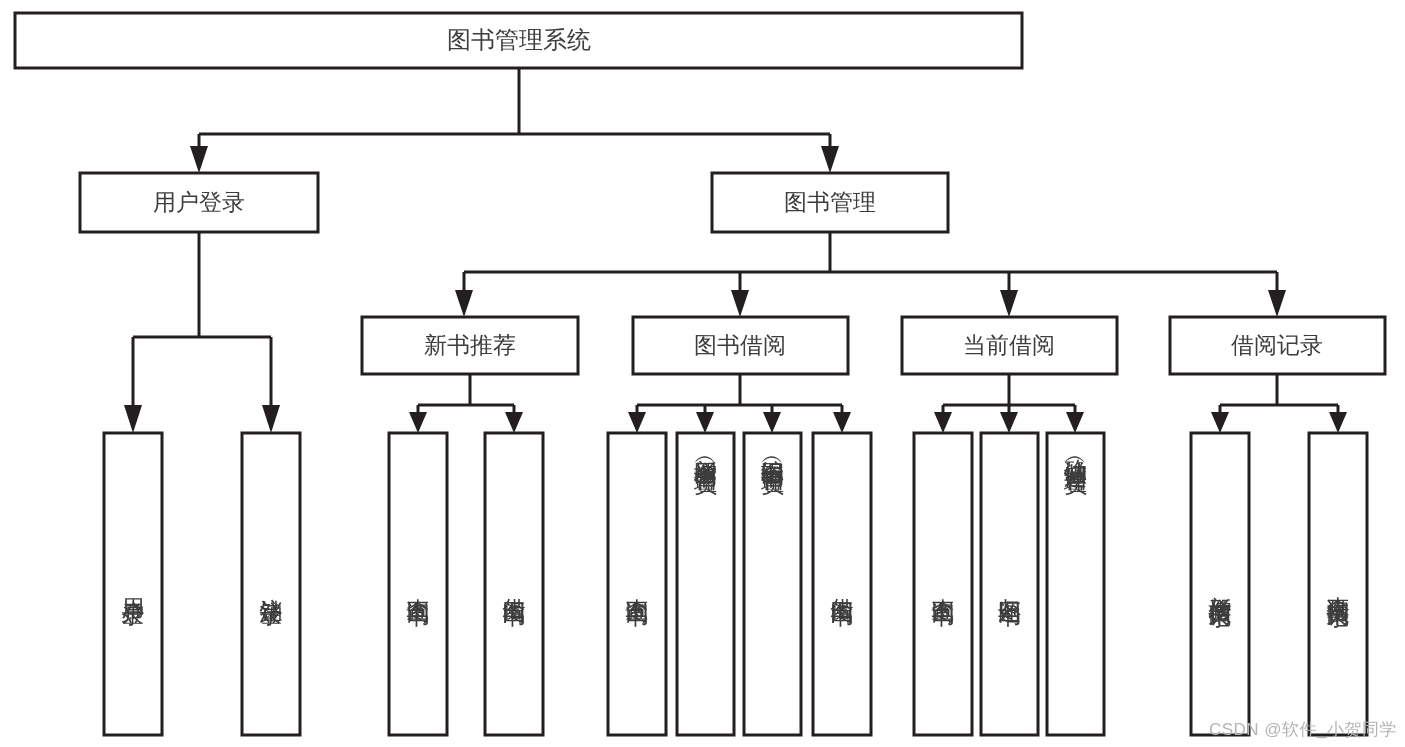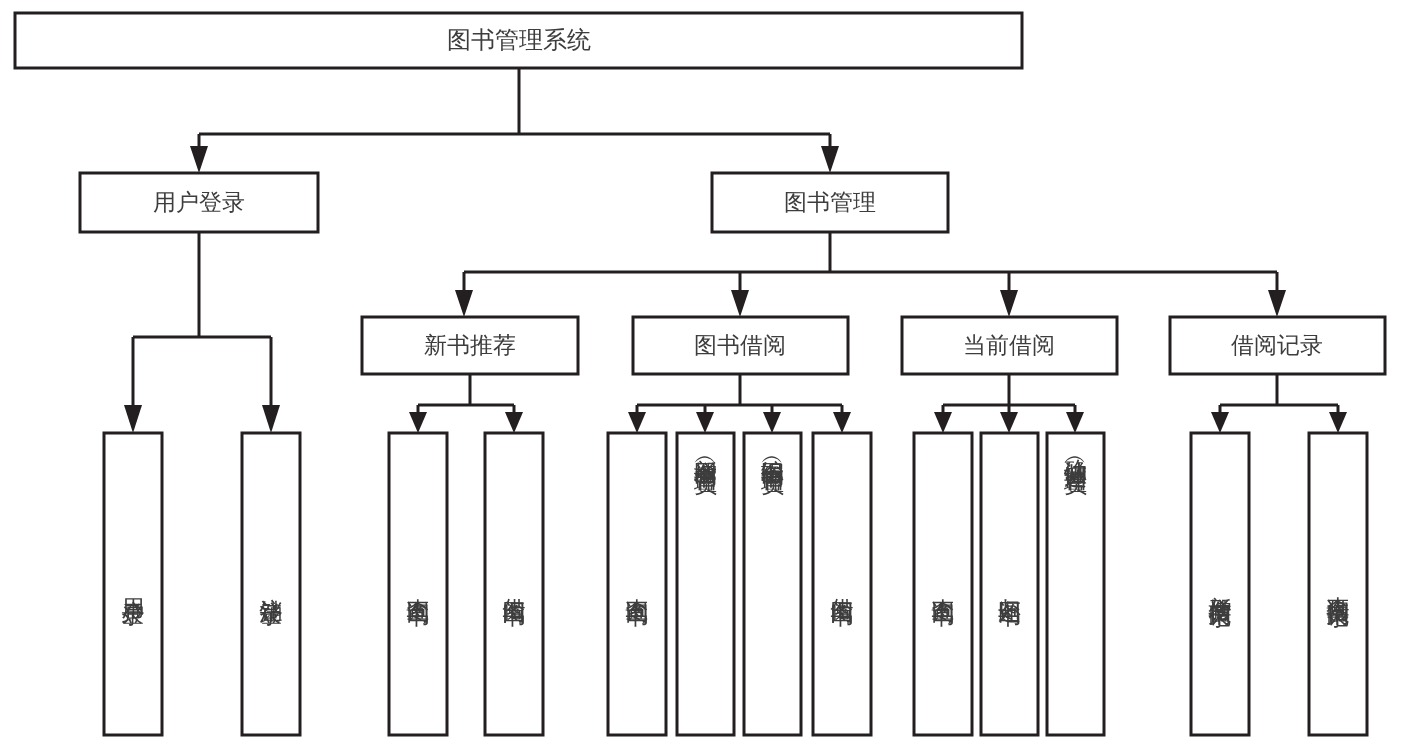--- a/index.html
+++ b/index.html
@@ -279,14 +279,15 @@
     <span class="vlabel-text" style="margin-top:8px;">确认归还（管理员）</span>
   </div>
 
   <div class="vlabel-wrap" style="left:1191px; top:433px; width:58px; height:302px;">
     <span class="vlabel-text">新增借阅记录</span>
   </div>
   <div class="vlabel-wrap" style="left:1309px; top:433px; width:58px; height:302px;">
     <span class="vlabel-text">查询借阅记录</span>
   </div>
 
+  <div class="watermark">CSDN @软件_小贺同学</div>
 
 </div>
 
 </body></html>

